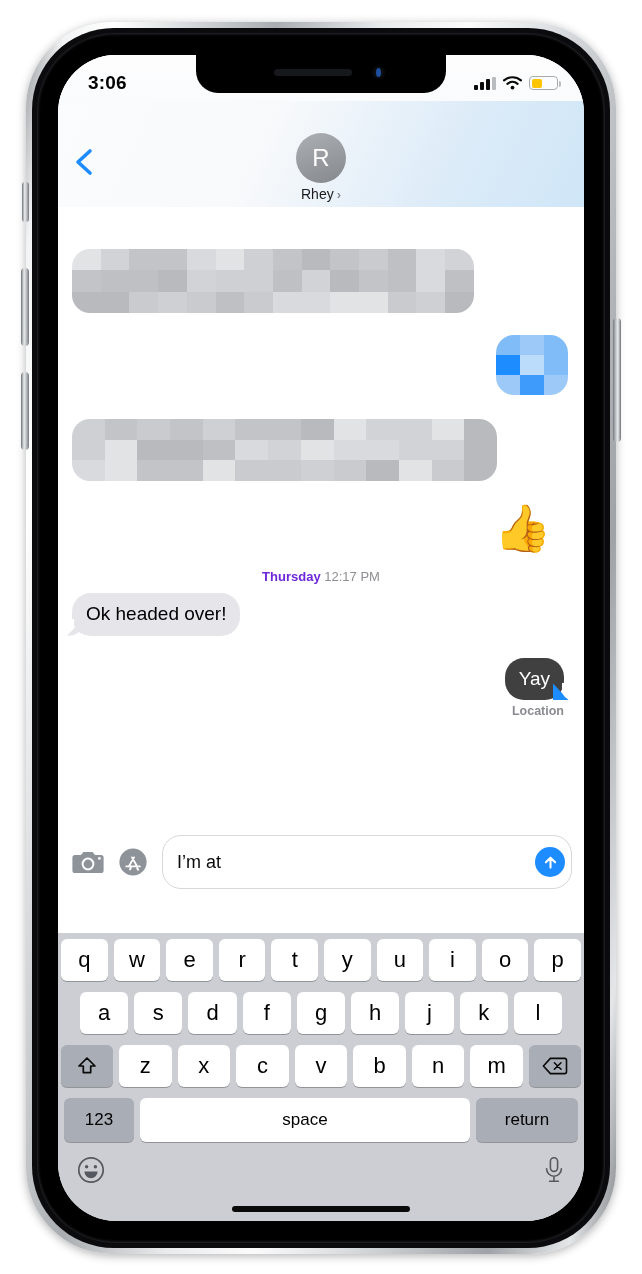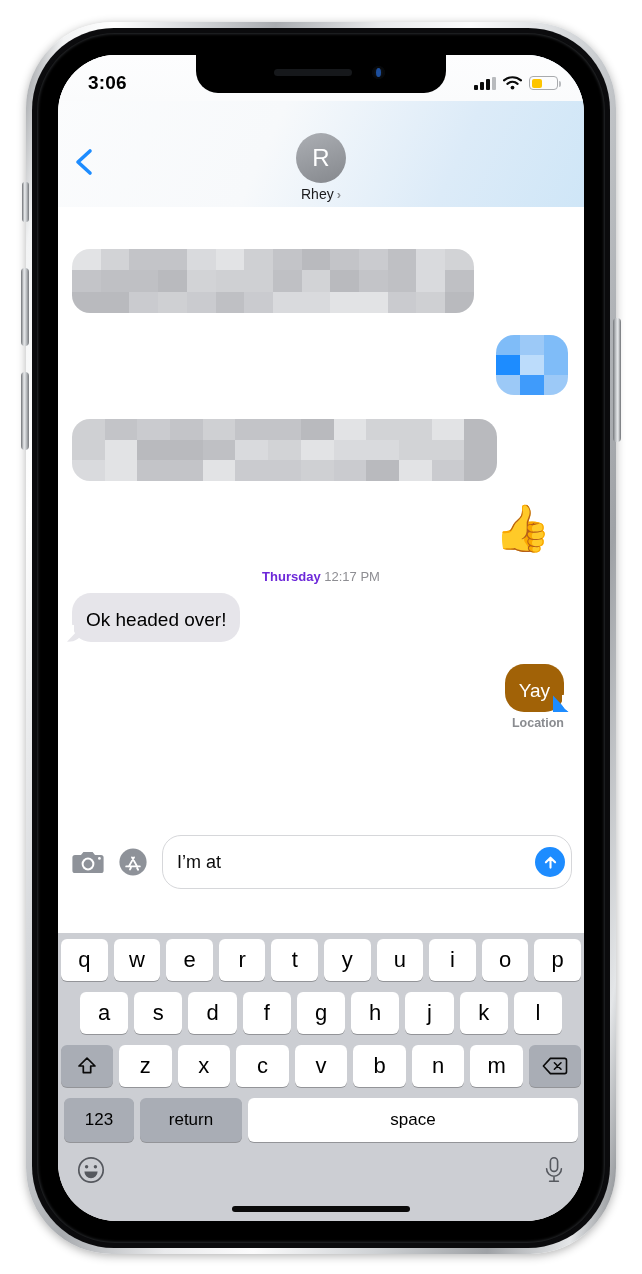--- a/index.html
+++ b/index.html
@@ -113,25 +113,25 @@
   .row.left { justify-content: flex-start; }
   .row.right { justify-content: flex-end; }
 
   
   .redact { border-radius: 18px; overflow: hidden; display: flex; flex-direction: column;
             filter: blur(0.6px); }
   .redact .prow { display: flex; }
   .redact .prow span { display: block; }
 
   .bubble {
-    max-width: 74%; padding: 15px 14px 10px; border-radius: 19px;
+    max-width: 74%; padding: 9px 14px 10px; border-radius: 19px;
     font-size: 19px; line-height: 1.25; position: relative; word-wrap: break-word;
   }
   .bubble.gray { background: #e6e5ea; color: #000; }
-  .bubble.blue { background: #a16207; color: #fff; }
+  .bubble.blue { background: #404040; color: #fff; }
   .bubble.gray::after {
     content:""; position:absolute; left:-5px; bottom:0; width: 16px; height: 17px;
     background: #e6e5ea;
     border-bottom-right-radius: 16px 12px;
     clip-path: polygon(100% 0, 100% 100%, 0 100%);
   }
   .bubble.gray::before {
     content:""; position:absolute; left:-8px; bottom:0; width: 10px; height: 17px;
     background: #fff; border-bottom-right-radius: 12px;
   }
@@ -479,22 +479,22 @@
           </div>
         <div class="key wide">
           <svg width="26" height="20" viewBox="0 0 26 20">
             <path d="M8.4 2.4h14.2a1.9 1.9 0 0 1 1.9 1.9v11.4a1.9 1.9 0 0 1-1.9 1.9H8.4L1.4 10z" fill="none" stroke="#0a0a0a" stroke-width="1.6" stroke-linejoin="round"></path>
             <path d="M12.4 6.8 19 13.2M19 6.8l-6.6 6.4" stroke="#0a0a0a" stroke-width="1.6" stroke-linecap="round"></path>
           </svg>
         </div>
       </div>
       <div class="krow r4">
         <div class="key num">123</div>
+        <div class="key space">space</div>
         <div class="key ret">return</div>
-        <div class="key space">space</div>
       </div>
       <div class="kbfoot">
         <div>
           <svg width="28" height="28" viewBox="0 0 28 28">
             <circle cx="14" cy="14" r="12.2" fill="none" stroke="#55585e" stroke-width="1.7"></circle>
             <circle cx="9.6" cy="10.8" r="1.7" fill="#55585e"></circle>
             <circle cx="18.4" cy="10.8" r="1.7" fill="#55585e"></circle>
             <path d="M7.4 15.6h13.2a6.6 6.6 0 0 1-13.2 0z" fill="#55585e"></path>
           </svg>
         </div>

